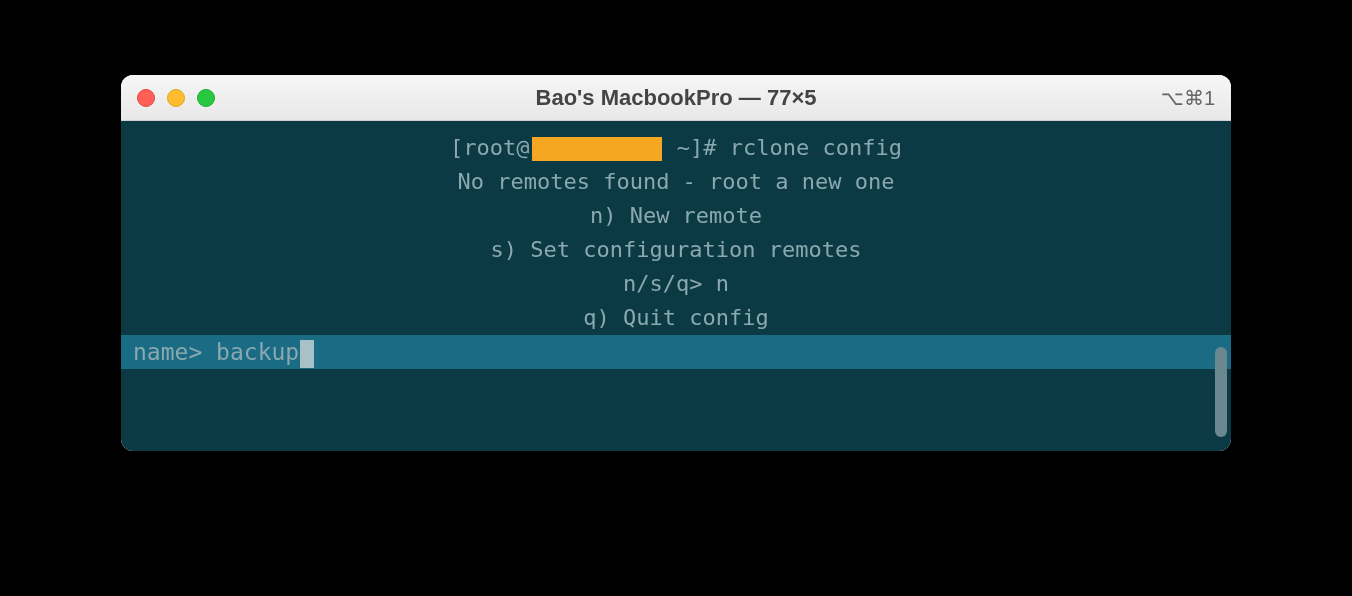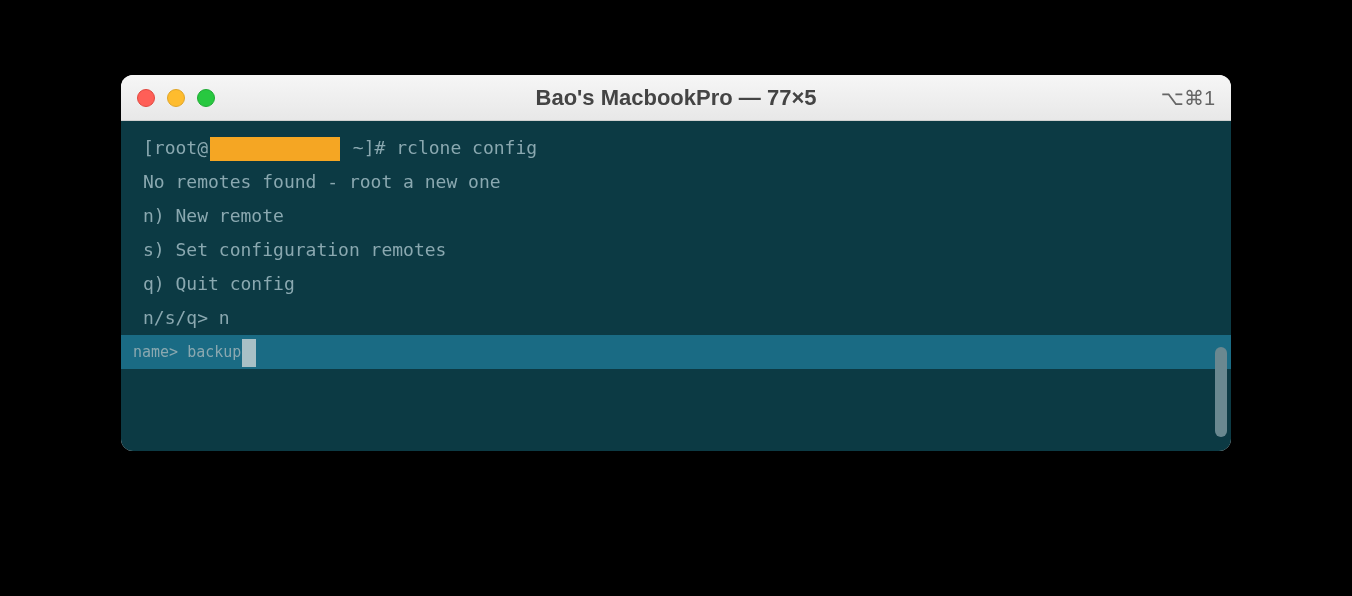--- a/index.html
+++ b/index.html
@@ -61,45 +61,46 @@
       font-weight: 400;
     }
     .terminal-body {
       background: #0c3a44;
       padding: 10px 0 0 0;
       position: relative;
       min-height: 330px;
     }
     .terminal-line {
       font-family: "Menlo", "Monaco", "Consolas", monospace;
-      font-size: 18px;
+      font-size: 22px;
       line-height: 34px;
       color: #8aa8b0;
       padding: 0 22px;
       white-space: pre-wrap;
       word-break: break-all;
+      text-align: center;
     }
     .prompt-user { color: #8aa8b0; }
     .redacted {
       display: inline-block;
       background: #f5a623;
       width: 130px;
       height: 24px;
       vertical-align: middle;
       margin: 0 2px;
     }
     .active-line {
       background: #1a6b84;
       padding: 0 12px;
       display: flex;
       align-items: center;
     }
     .active-line .line-text {
       font-family: "Menlo", "Monaco", "Consolas", monospace;
-      font-size: 15px;
+      font-size: 23px;
       line-height: 34px;
       color: #8aa8b0;
     }
     .cursor {
       display: inline-block;
       width: 14px;
       height: 28px;
       background: #a8c0c6;
       vertical-align: middle;
       margin-left: 1px;
@@ -125,20 +126,20 @@
       <div class="traffic-light tl-max"></div>
     </div>
     <div class="title">Bao's MacbookPro — 77×5</div>
     <div class="shortcut">⌥⌘1</div>
   </div>
   <div class="terminal-body">
     <div class="terminal-line"><span class="prompt-user">[root@</span><span class="redacted"></span><span> ~]# </span><span>rclone config</span></div>
     <div class="terminal-line">No remotes found - root a new one</div>
     <div class="terminal-line">n) New remote</div>
     <div class="terminal-line">s) Set configuration remotes</div>
+    <div class="terminal-line">n/s/q&gt; n</div>
     <div class="terminal-line">q) Quit config</div>
-    <div class="terminal-line">n/s/q&gt; n</div>
     <div class="active-line">
       <span class="line-text"><span>name&gt; </span><span>backup</span><span class="cursor"></span></span>
     </div>
     <div class="scrollbar"></div>
   </div>
 </div>
 
 </body></html>

